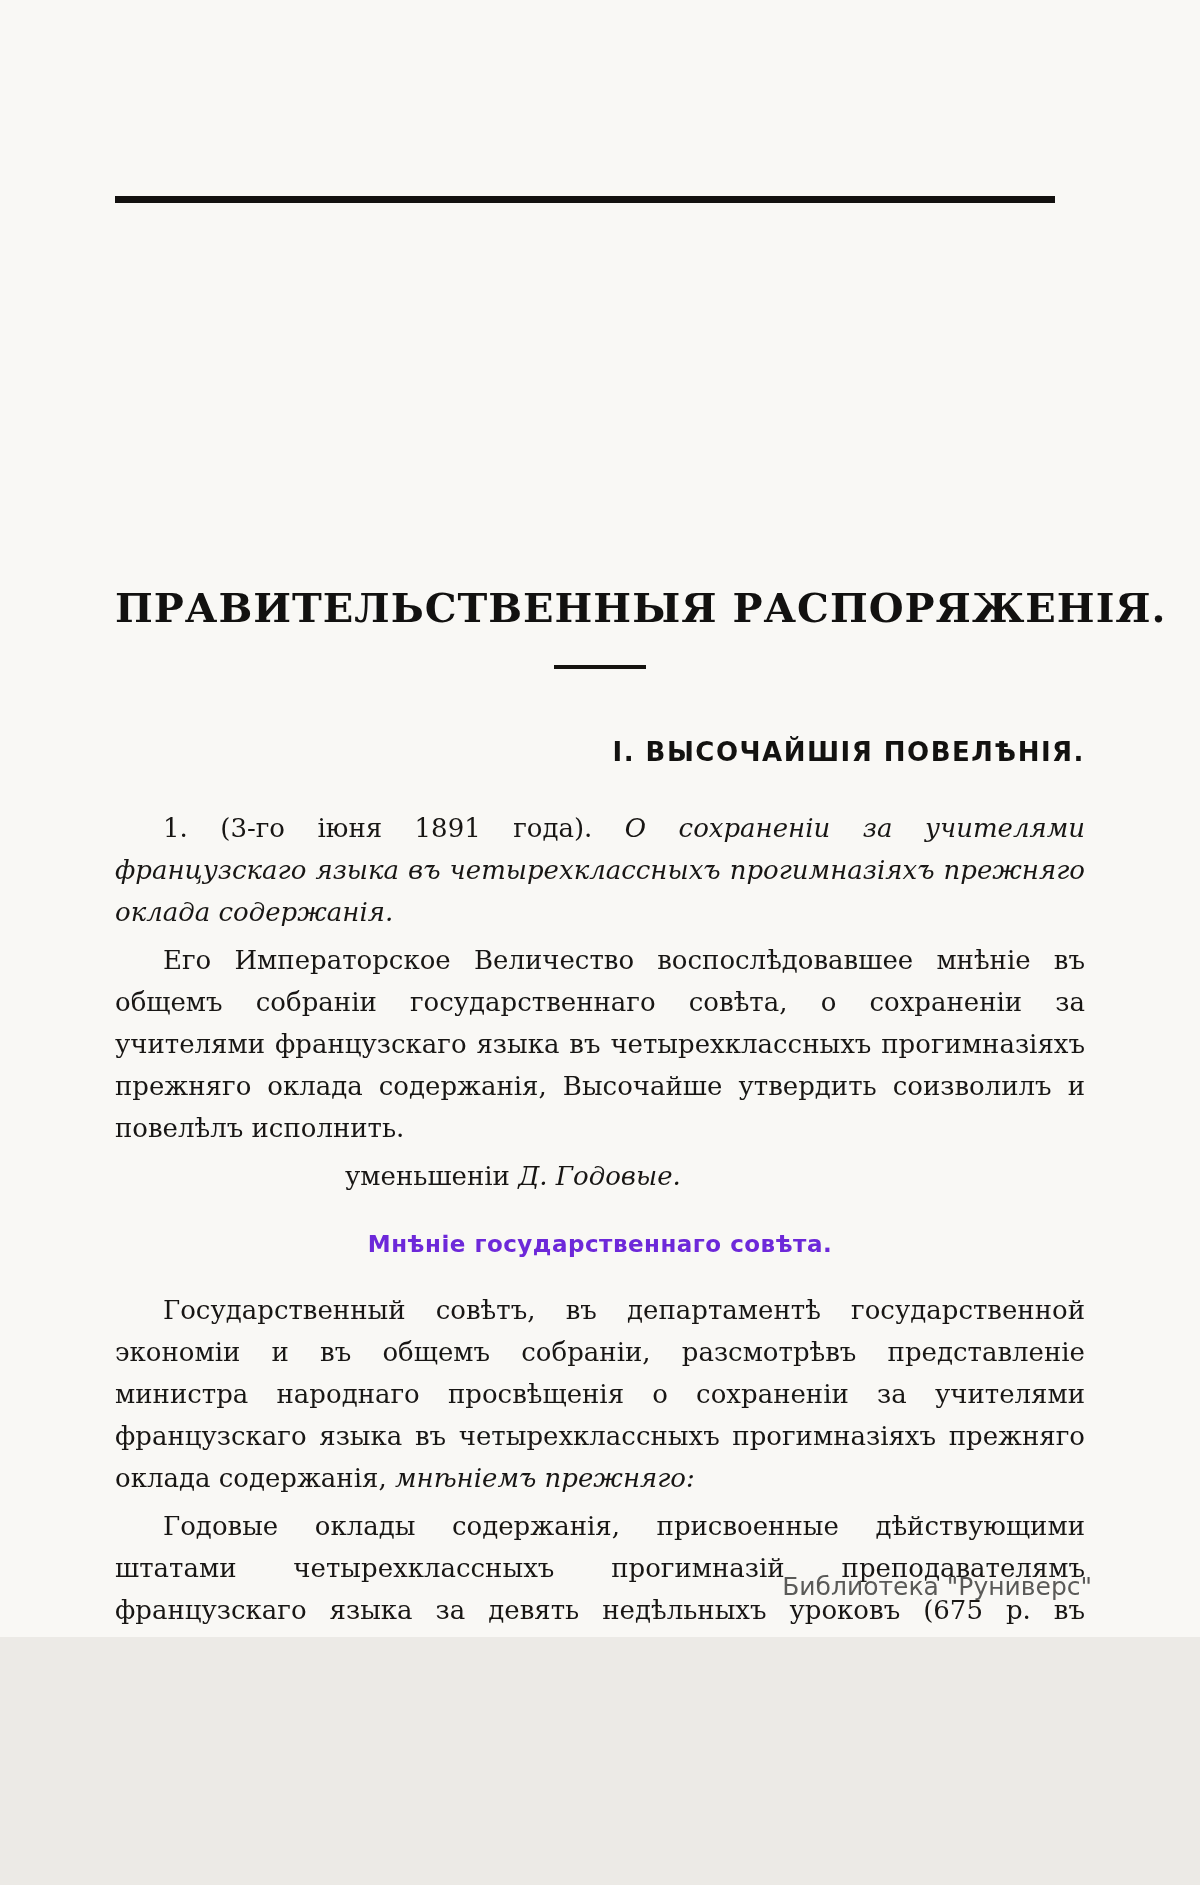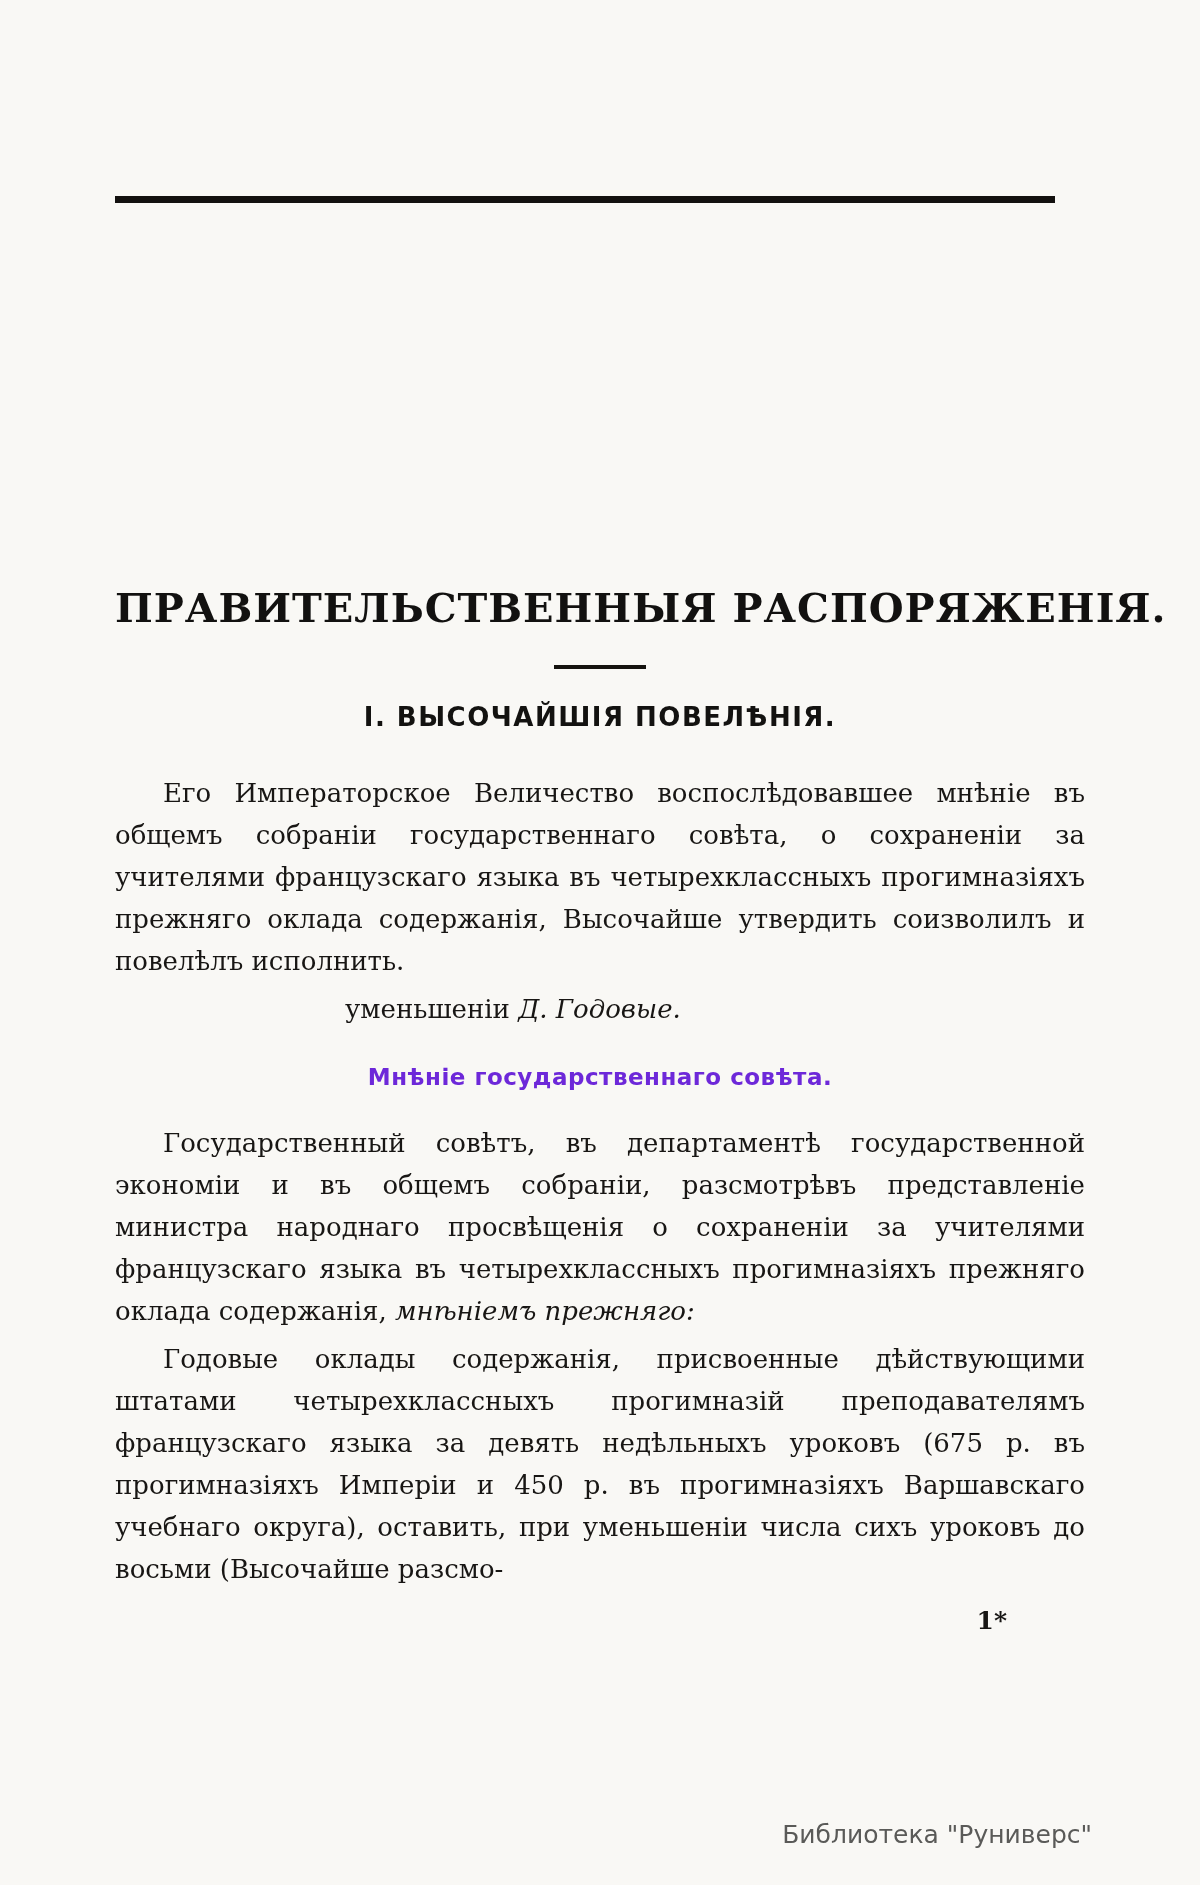--- a/index.html
+++ b/index.html
@@ -8,21 +8,21 @@
   }
   body {
     width: 1200px;
     height: 1885px;
     background: #eceae6;
     font-family: "DejaVu Serif", serif;
   }
   .page {
     position: relative;
     width: 1200px;
-    height: 1885px;
+    height: 1637px;
     background: #f9f8f5;
     color: #171513;
     overflow: hidden;
     box-sizing: border-box;
   }
   .content {
     position: absolute;
     left: 115px;
     top: 0;
     width: 970px;
@@ -44,22 +44,22 @@
     color: #121110;
     white-space: nowrap;
   }
   .title-divider {
     margin: 34px auto 0 auto;
     width: 92px;
     height: 4px;
     background: #15130f;
   }
   .section-heading {
-    margin-top: 33px;
-    text-align: center;
+    margin-top: 68px;
+    text-align: right;
     font-family: "DejaVu Sans", sans-serif;
     font-weight: bold;
     font-size: 26px;
     letter-spacing: 1.5px;
     color: #131210;
   }
   .body-text {
     margin-top: 40px;
     font-size: 26px;
     line-height: 42px;
@@ -117,20 +117,21 @@
     <div class="top-rule"></div>
 
     <div class="main-title">ПРАВИТЕЛЬСТВЕННЫЯ РАСПОРЯЖЕНІЯ.</div>
 
     <div class="title-divider"></div>
 
     <div class="section-heading">І. ВЫСОЧАЙШІЯ ПОВЕЛѢНІЯ.</div>
 
     <div class="body-text">
 
+      <p class="para"><span>1. (3-го іюня 1891 года). </span><span class="it">О сохраненіи за учителями французскаго языка въ четырехклассныхъ прогимназіяхъ прежняго оклада содержанія.</span></p>
 
       <p class="para">Его Императорское Величество воспослѣдовавшее мнѣніе въ общемъ собраніи государственнаго совѣта, о сохраненіи за учителями французскаго языка въ четырехклассныхъ прогимназіяхъ прежняго оклада содержанія, Высочайше утвердить соизволилъ и повелѣлъ исполнить.</p>
 
       <div class="sig-block">
         <div class="sig-line2"><span>уменьшеніи </span><span class="it">Д. Годовые.</span></div>
       </div>
 
       <div class="subheading">Мнѣніе государственнаго совѣта.</div>
 
       <p class="para"><span>Государственный совѣтъ, въ департаментѣ государственной экономіи и въ общемъ собраніи, разсмотрѣвъ представленіе министра народнаго просвѣщенія о сохраненіи за учителями французскаго языка въ четырехклассныхъ прогимназіяхъ прежняго оклада содержанія, </span><span class="it">мнѣніемъ прежняго:</span></p>

